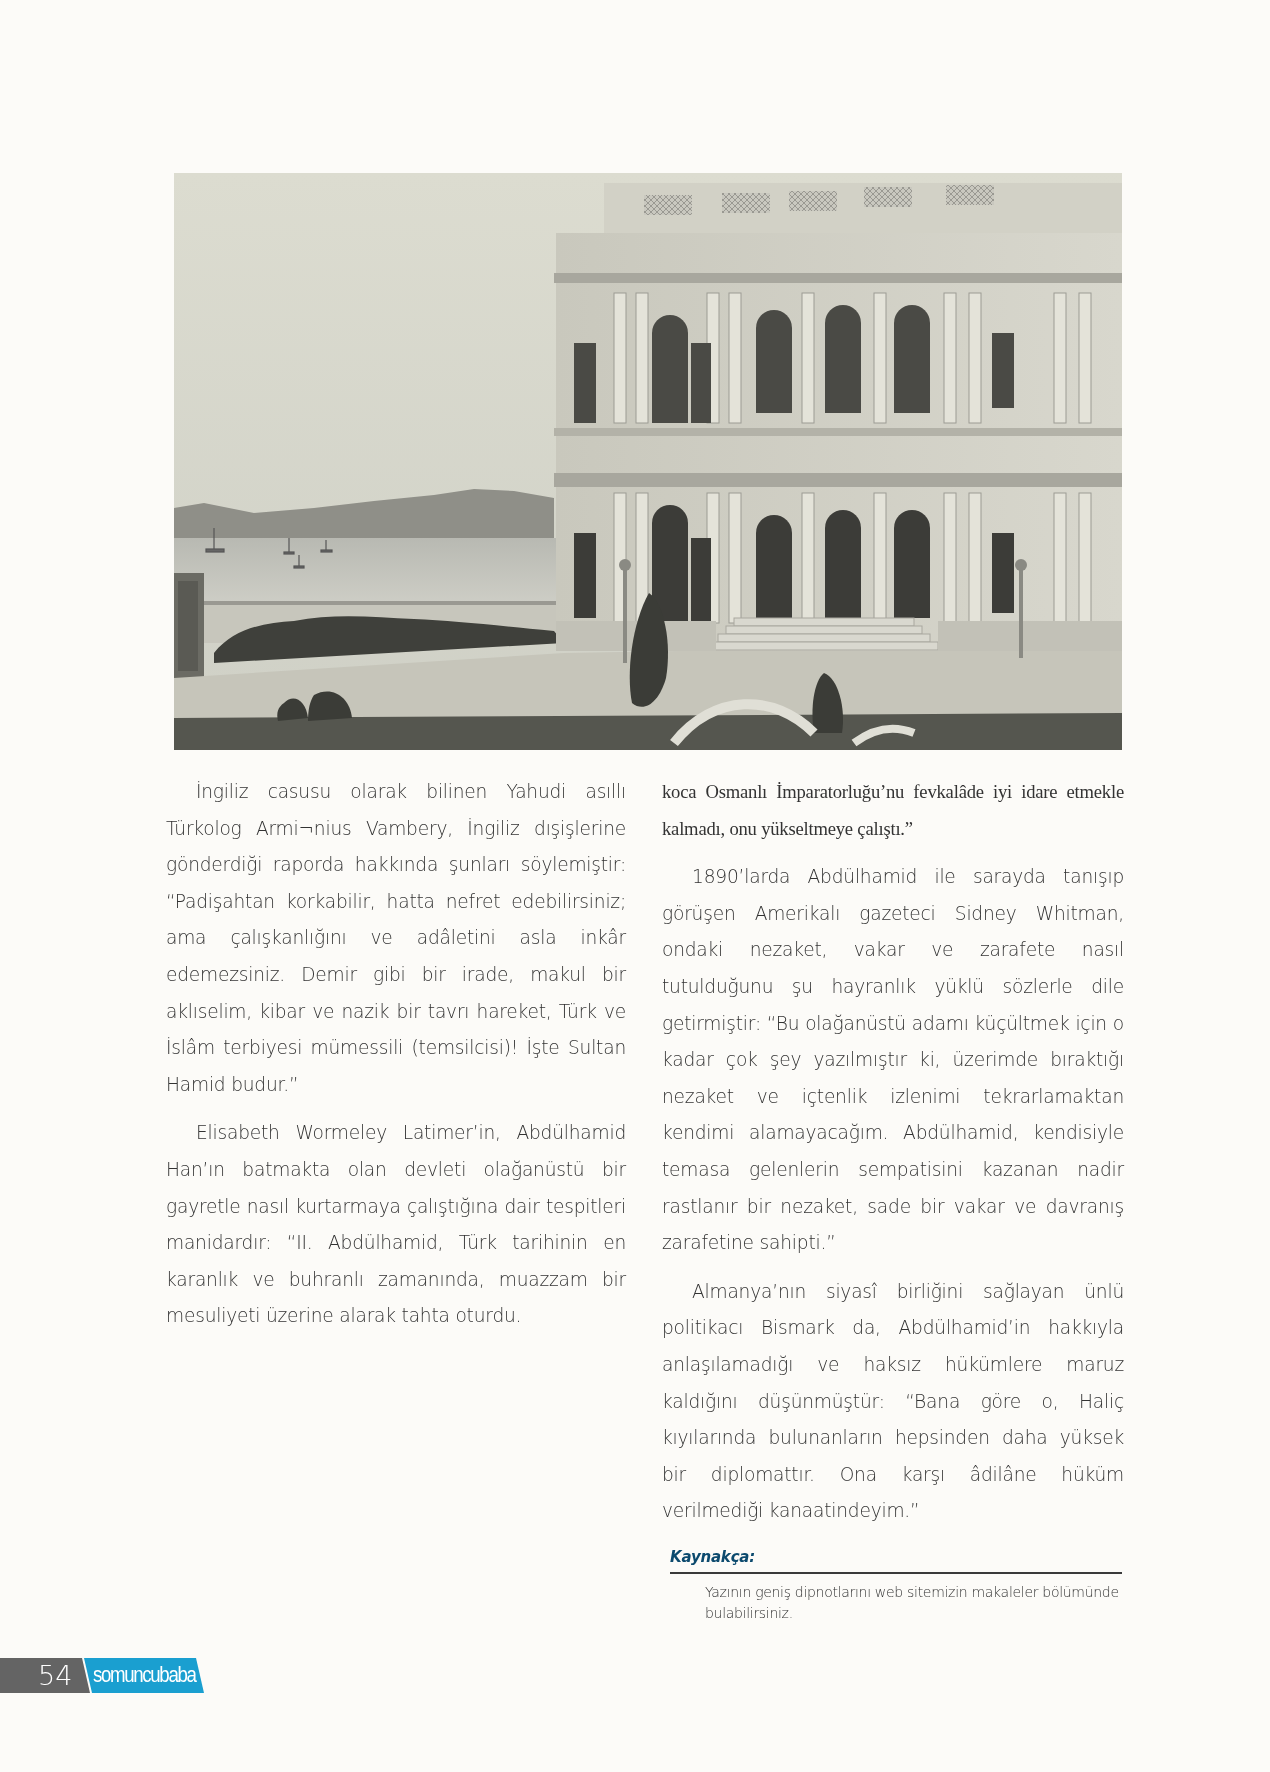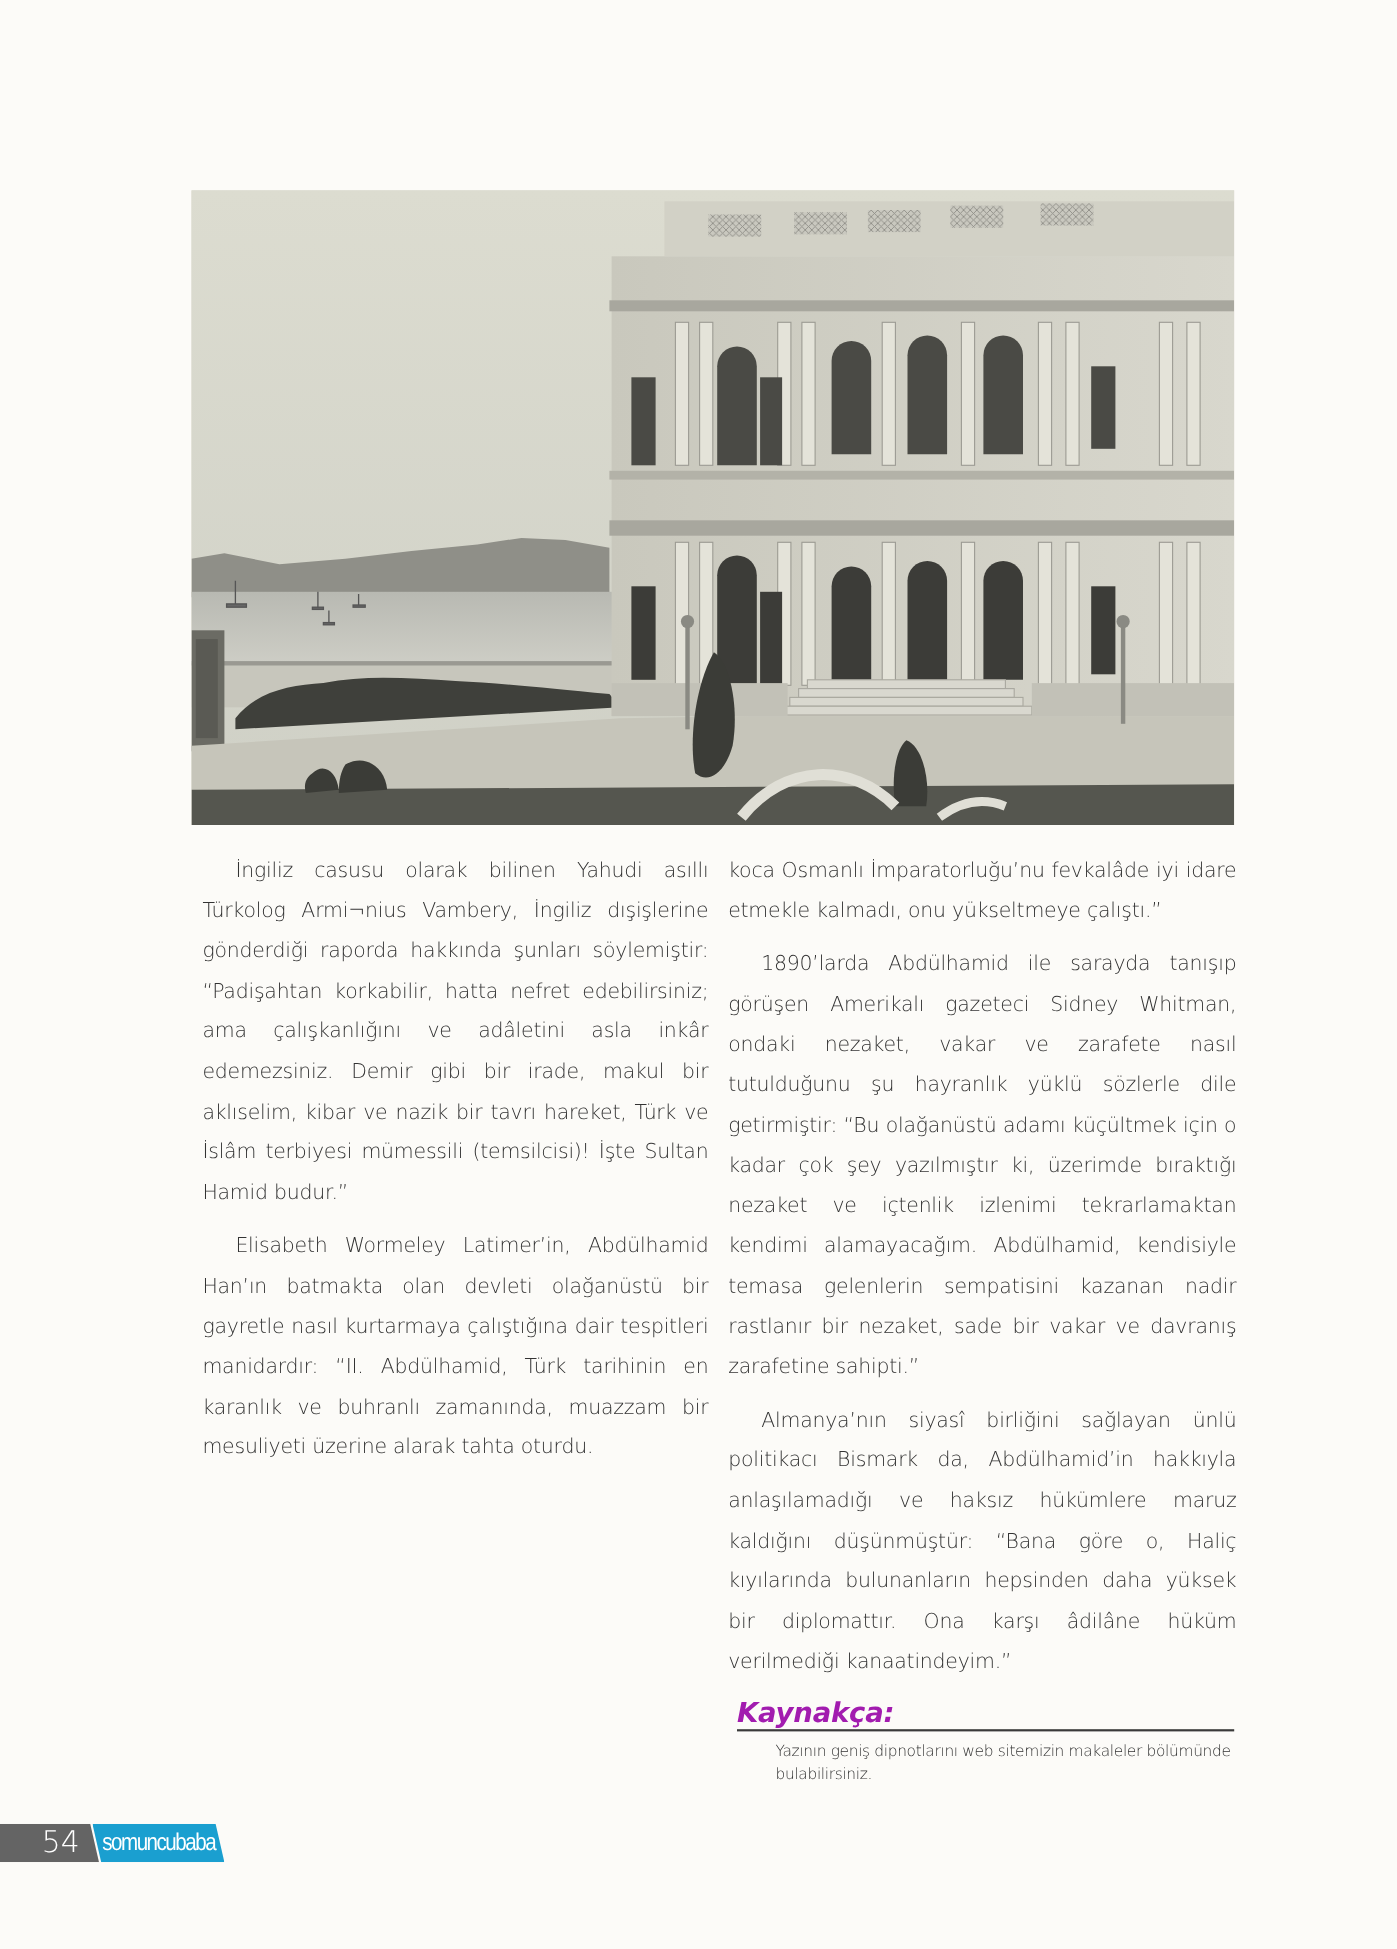--- a/index.html
+++ b/index.html
@@ -21,40 +21,40 @@
   .photo svg { display: block; width: 100%; height: 100%; }
   .col {
     position: absolute;
     top: 774px;
     font-size: 18.6px;
     line-height: 36.6px;
     font-weight: 300;
     letter-spacing: -0.2px;
     color: #333;
   }
-  .col.left { left: 184px; width: 460px; }
+  .col.left { left: 166px; width: 460px; }
   .col.right { left: 662px; width: 462px; }
   .col p {
     margin: 0 0 12px 0;
     text-align: justify;
     text-indent: 30px;
     hyphens: manual;
   }
-  .col p.cont { text-indent: 0; }
+  .col p.cont { text-indent: 0; font-family: Liberation Serif, serif; }
   .sources {
     margin-top: 14px;
     margin-left: 8px;
   }
   .sources-title {
     font-family: "DejaVu Sans", sans-serif;
     font-weight: bold;
     font-style: italic;
-    font-size: 25px;
+    font-size: 15px;
     line-height: 26px;
-    color: #a21caf;
+    color: #0c4a6e;
     padding-bottom: 2px;
     border-bottom: 2px solid #3a3a3a;
     margin-right: 2px;
   }
   .sources-text {
     font-size: 14px;
     line-height: 21px;
     margin-top: 8px;
     color: #333;
     letter-spacing: -0.3px;

